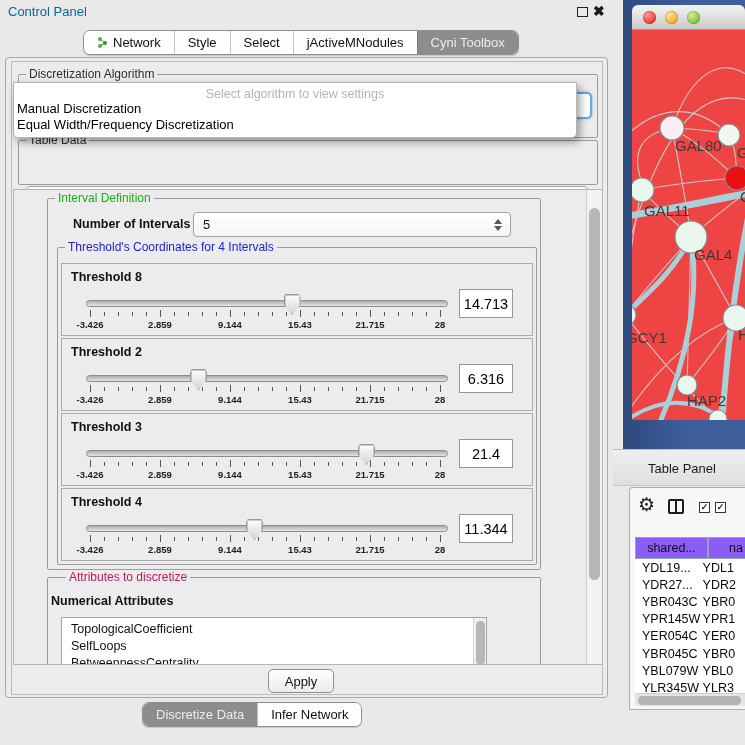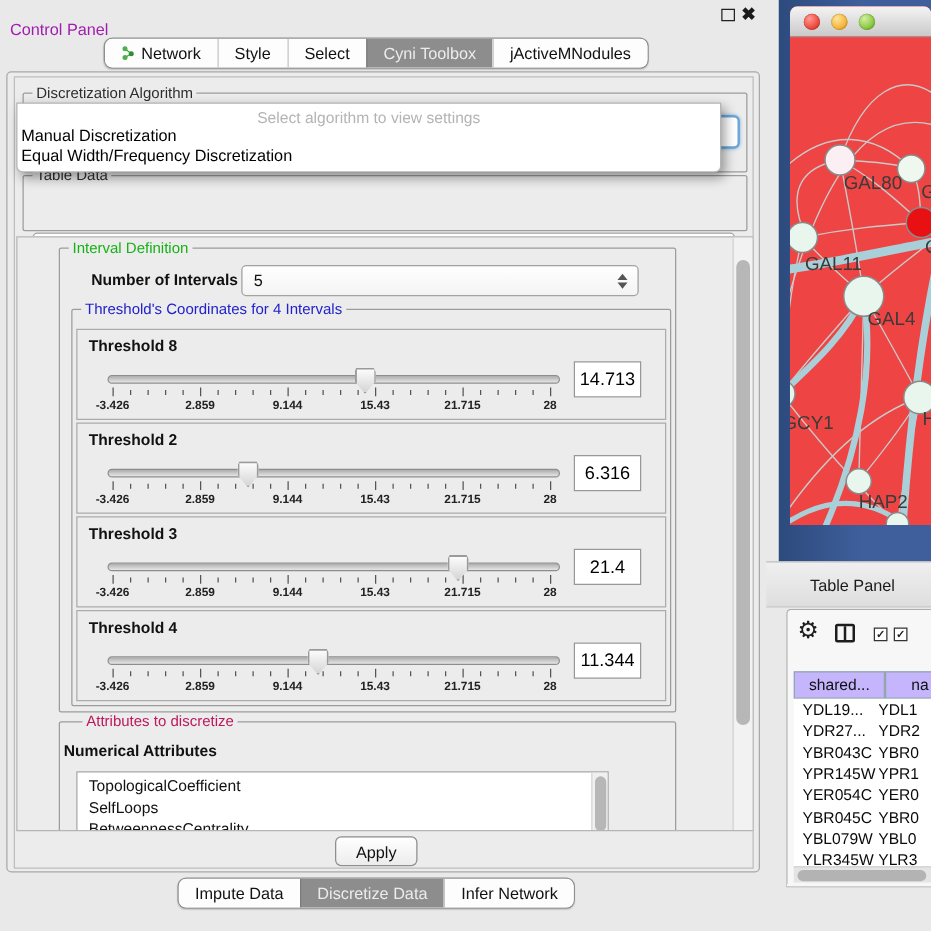--- a/index.html
+++ b/index.html
@@ -2,21 +2,21 @@
 <html><head>
 <meta charset="utf-8">
 <style>
   html,body{margin:0;padding:0;background:#cfcfcf;}
   #stage{position:relative;width:745px;height:745px;background:#e9e9e9;overflow:hidden;
          font-family:"Liberation Sans",sans-serif;color:#111;}
   #stage *{box-sizing:border-box;}
   .abs{position:absolute;}
 
   
-  .titlebar-text{left:8px;top:16px;font-size:13px;color:#a21caf;}
+  .titlebar-text{left:8px;top:4px;font-size:13px;color:#0369a1;}
   .float-icon{left:577px;top:7px;width:11px;height:10px;border:1.5px solid #222;background:transparent;}
   .close-icon{left:593px;top:3px;font-size:14px;font-weight:bold;color:#1a1a1a;}
 
   .seg-bar{display:inline-flex;border:1px solid #8f8f8f;border-radius:7px;overflow:hidden;
            background:#fff;box-shadow:0 1px 1px rgba(0,0,0,.15);}
   .seg{padding:4px 13px;font-size:13px;color:#111;background:#fdfdfd;border-left:1px solid #c3c3c3;
        display:flex;align-items:center;gap:5px;white-space:nowrap;}
   .seg:first-child{border-left:none;}
   .seg.selected{background:#8d8d8d;color:#ececec;border-left-color:#7c7c7c;}
 
@@ -85,21 +85,21 @@
   .tp-header{left:613px;top:449px;width:132px;height:37px;background:linear-gradient(#efefef,#dedede);
              border-top:1px solid #bfbfbf;border-bottom:1px solid #c6c6c6;}
   .tp-title{position:absolute;left:35px;top:11px;font-size:13px;color:#1a1a1a;}
   .browser-panel{left:629px;top:487px;width:116px;height:223px;background:#f7f7f7;
                  border:1px solid #adadad;border-right:none;border-radius:4px 0 0 0;}
   .gear-icon{position:absolute;left:8px;top:7px;font-size:19px;color:#1d1d1d;line-height:19px;}
   .col-icon{position:absolute;left:38px;top:11px;width:16px;height:15px;border:2px solid #1d1d1d;border-radius:2px;}
   .col-icon:before{content:"";position:absolute;left:5px;top:0;width:2px;height:11px;background:#1d1d1d;}
   .cb-icon{position:absolute;top:14px;width:11px;height:11px;border:1.5px solid #333;background:#fff;font-size:9px;
            line-height:9px;text-align:center;color:#222;font-weight:bold;}
-  .tbl-header-cell{position:absolute;top:49px;height:22px;background:#c4b5fd;border:1px solid #93a6ad;
+  .tbl-header-cell{position:absolute;top:49px;height:22px;background:#8b5cf6;border:1px solid #93a6ad;
                    font-size:12.5px;display:flex;align-items:center;justify-content:center;color:#111;overflow:hidden;}
   .tbl-rows{position:absolute;left:5px;top:71px;width:111px;height:134px;background:#fff;overflow:hidden;}
   .tbl-row{display:flex;height:17.2px;align-items:center;font-size:12.5px;color:#0a0a0a;}
   .tbl-cell1{width:74px;padding-left:7px;white-space:nowrap;overflow:hidden;}
   .tbl-cell2{width:48px;white-space:nowrap;overflow:hidden;}
   .hscroll{position:absolute;left:5px;top:205px;width:111px;height:13px;background:#e4e4e4;border-top:1px solid #cfcfcf;}
   .hthumb{position:absolute;left:3px;top:2px;width:103px;height:9px;border-radius:5px;background:#b3b3b3;}
 
   svg text{font-family:"Liberation Sans",sans-serif;}
 </style>
@@ -123,25 +123,25 @@
             <circle cx="8" cy="7" r="2" fill="#2e8f2e"></circle>
           </svg>
           <span>Network</span>
         </div>
         <div class="seg">
           <span>Style</span>
         </div>
         <div class="seg">
           <span>Select</span>
         </div>
+        <div class="seg">
+          <span>jActiveMNodules</span>
+        </div>
         <div class="seg selected">
           <span>Cyni Toolbox</span>
-        </div>
-        <div class="seg">
-          <span>jActiveMNodules</span>
         </div>
       </div>
   </div>
 
   <div class="abs outer-body"></div>
   <div class="abs inner-body"></div>
 
   <div class="abs group" style="left:18px;top:74px;width:580px;height:64px;"></div>
   <div class="abs gtitle" style="left:26px;top:68px;color:#2e2e2e;">Discretization Algorithm</div>
   <div class="abs focus-combo"></div>
@@ -351,23 +351,20 @@
 
     <div class="vscroll">
       <div class="vthumb" style="top:18px;height:372px;"></div>
     </div>
   </div>
 
   <div class="abs apply-btn">Apply</div>
 
   <div class="abs" style="left:142px;top:702px;">
     <div class="seg-bar" id="bottom-tabs">
-        <div class="seg">
-          <span>Impute Data</span>
-        </div>
         <div class="seg selected">
           <span>Discretize Data</span>
         </div>
         <div class="seg">
           <span>Infer Network</span>
         </div>
       </div>
   </div>
 
   <div class="abs blue-frame"></div>

